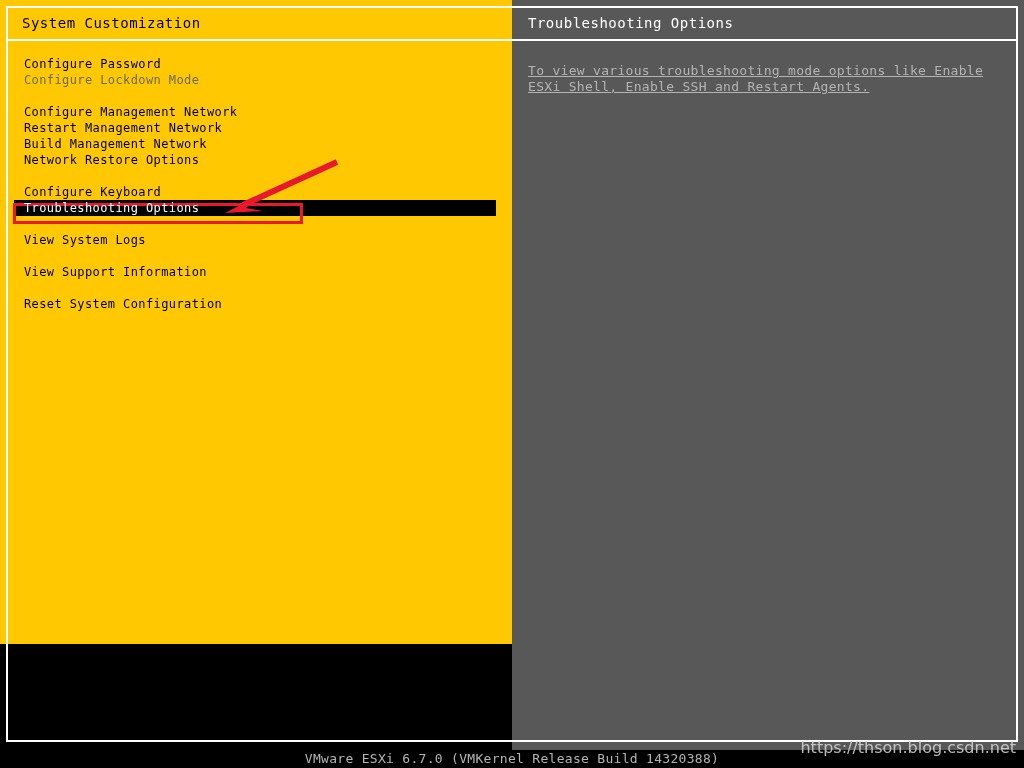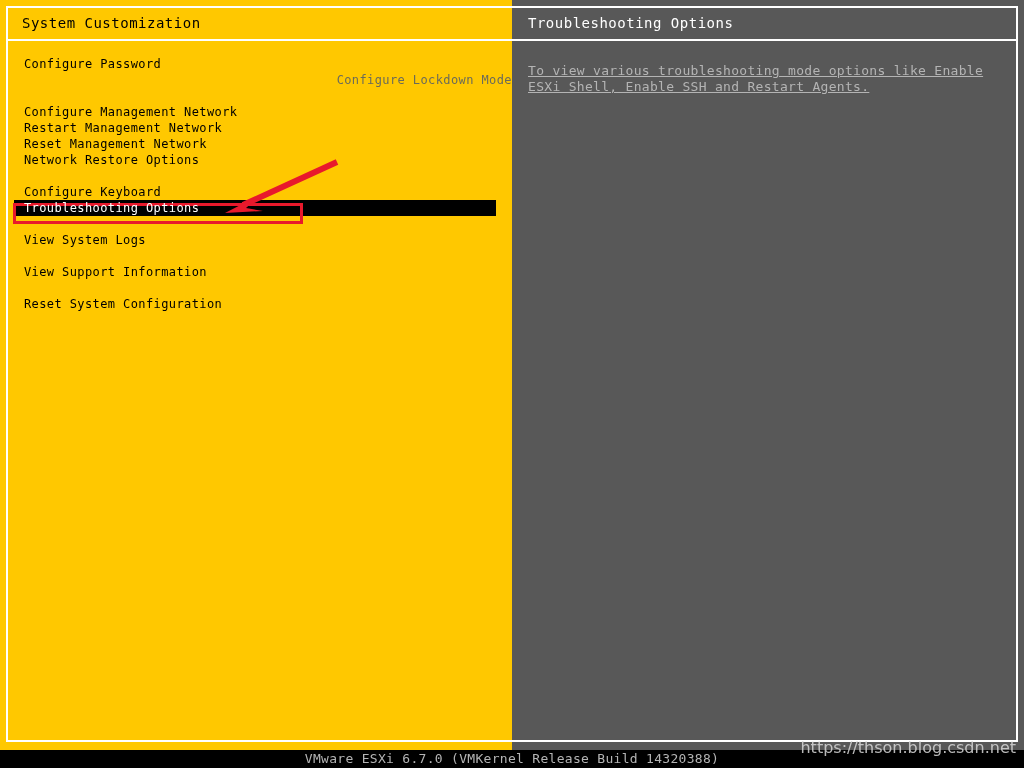--- a/index.html
+++ b/index.html
@@ -23,21 +23,21 @@
     height: 768px;
     background: #000000;
   }
 
   
   .left-panel {
     position: absolute;
     left: 0;
     top: 0;
     width: 512px;
-    height: 750px;
+    height: 644px;
     background: #ffc800;
     box-sizing: border-box;
   }
   .left-border-left {
     position: absolute;
     left: 6px;
     top: 6px;
     width: 2px;
     height: 736px;
     background: #ffffff;
@@ -92,21 +92,20 @@
     white-space: pre;
     padding-left: 24px;
     color: #000000;
     box-sizing: border-box;
   }
   .menu-row.spacer {
     height: 16px;
   }
   .menu-row.disabled {
     color: #6b6b5a;
-    text-align: right;
   }
   .menu-row.selected {
     color: #ffffff;
     padding-left: 0;
   }
   .menu-row.selected .sel-bar {
     position: absolute;
     left: 14px;
     top: 0px;
     width: 482px;
@@ -289,21 +288,21 @@
 
     <div class="left-title">System Customization</div>
     <div class="left-rule"></div>
 
     <div class="menu">
       <div class="menu-row">Configure Password</div>
       <div class="menu-row disabled">Configure Lockdown Mode</div>
       <div class="menu-row spacer"></div>
       <div class="menu-row">Configure Management Network</div>
       <div class="menu-row">Restart Management Network</div>
-      <div class="menu-row">Reset Management Network</div>
+      <div class="menu-row">Build Management Network</div>
       <div class="menu-row">Network Restore Options</div>
       <div class="menu-row spacer"></div>
       <div class="menu-row">Configure Keyboard</div>
       <div class="menu-row selected">
         <span class="sel-bar"></span>
         <span class="sel-label">Troubleshooting Options</span>
       </div>
       <div class="menu-row spacer"></div>
       <div class="menu-row">View System Logs</div>
       <div class="menu-row spacer"></div>

